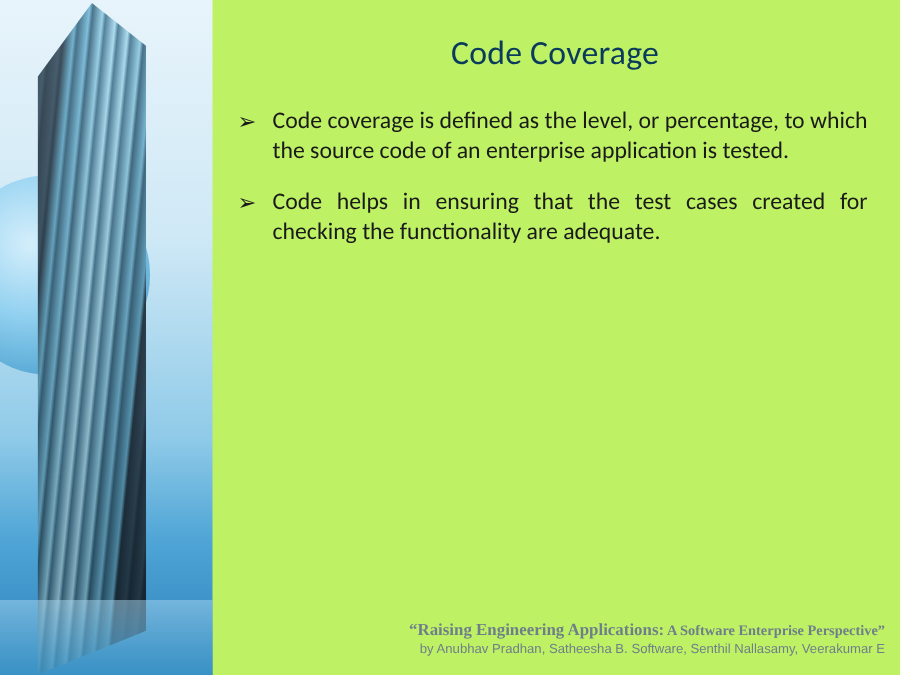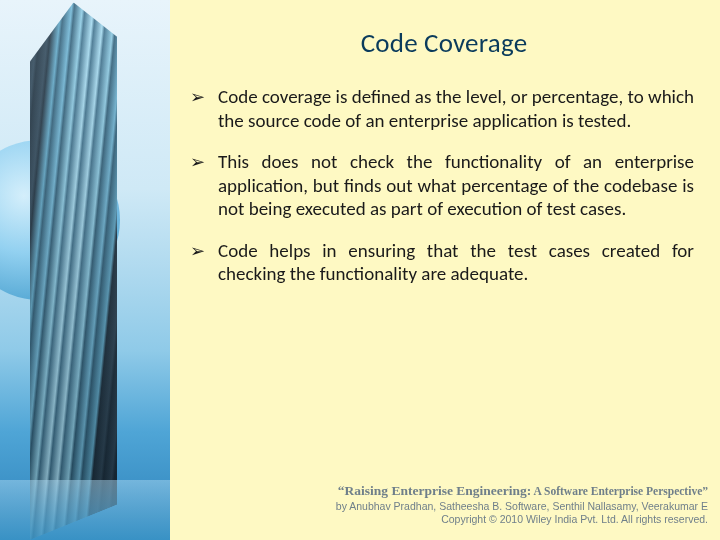--- a/index.html
+++ b/index.html
@@ -1,21 +1,21 @@
 <!DOCTYPE html>
 <html><head>
 <meta charset="utf-8">
 <style>
 * { margin: 0; padding: 0; box-sizing: border-box; }
 html, body { width: 720px; height: 540px; overflow: hidden; font-family: Calibri, 'Segoe UI', Arial, sans-serif; }
 .slide {
   width: 720px;
   height: 540px;
   position: relative;
-  background: #fef9c3;
+  background: #bef264;
   display: flex;
 }
 .left-art {
   width: 170px;
   height: 540px;
   position: relative;
   flex-shrink: 0;
 }
 .sky {
   position: absolute;
@@ -133,24 +133,22 @@
   <div class="left-art">
     <div class="sky"></div>
     <div class="globe"></div>
     <div class="building"></div>
     <div class="bottom-band"></div>
   </div>
   <div class="content">
     <h1 class="title">Code Coverage</h1>
     <ul class="bullets">
       <li>Code coverage is defined as the level, or percentage, to which the source code of an enterprise application is tested.</li>
-      <li>This does not check the functionality of an enterprise application, but finds out what percentage of the codebase is not being executed as part of execution of test cases.</li>
       <li>Code helps in ensuring that the test cases created for checking the functionality are adequate.</li>
     </ul>
     <div class="footer">
       <div class="book">
-        <span class="t1">“Raising Enterprise Engineering:</span><span class="t2"> A Software Enterprise Perspective”</span>
+        <span class="t1">“Raising Engineering Applications:</span><span class="t2"> A Software Enterprise Perspective”</span>
       </div>
       <div class="authors">by Anubhav Pradhan, Satheesha B. Software, Senthil Nallasamy, Veerakumar E</div>
-      <div class="copy">Copyright © 2010 Wiley India Pvt. Ltd.  All rights reserved.</div>
     </div>
   </div>
 </div>
 
 </body></html>

